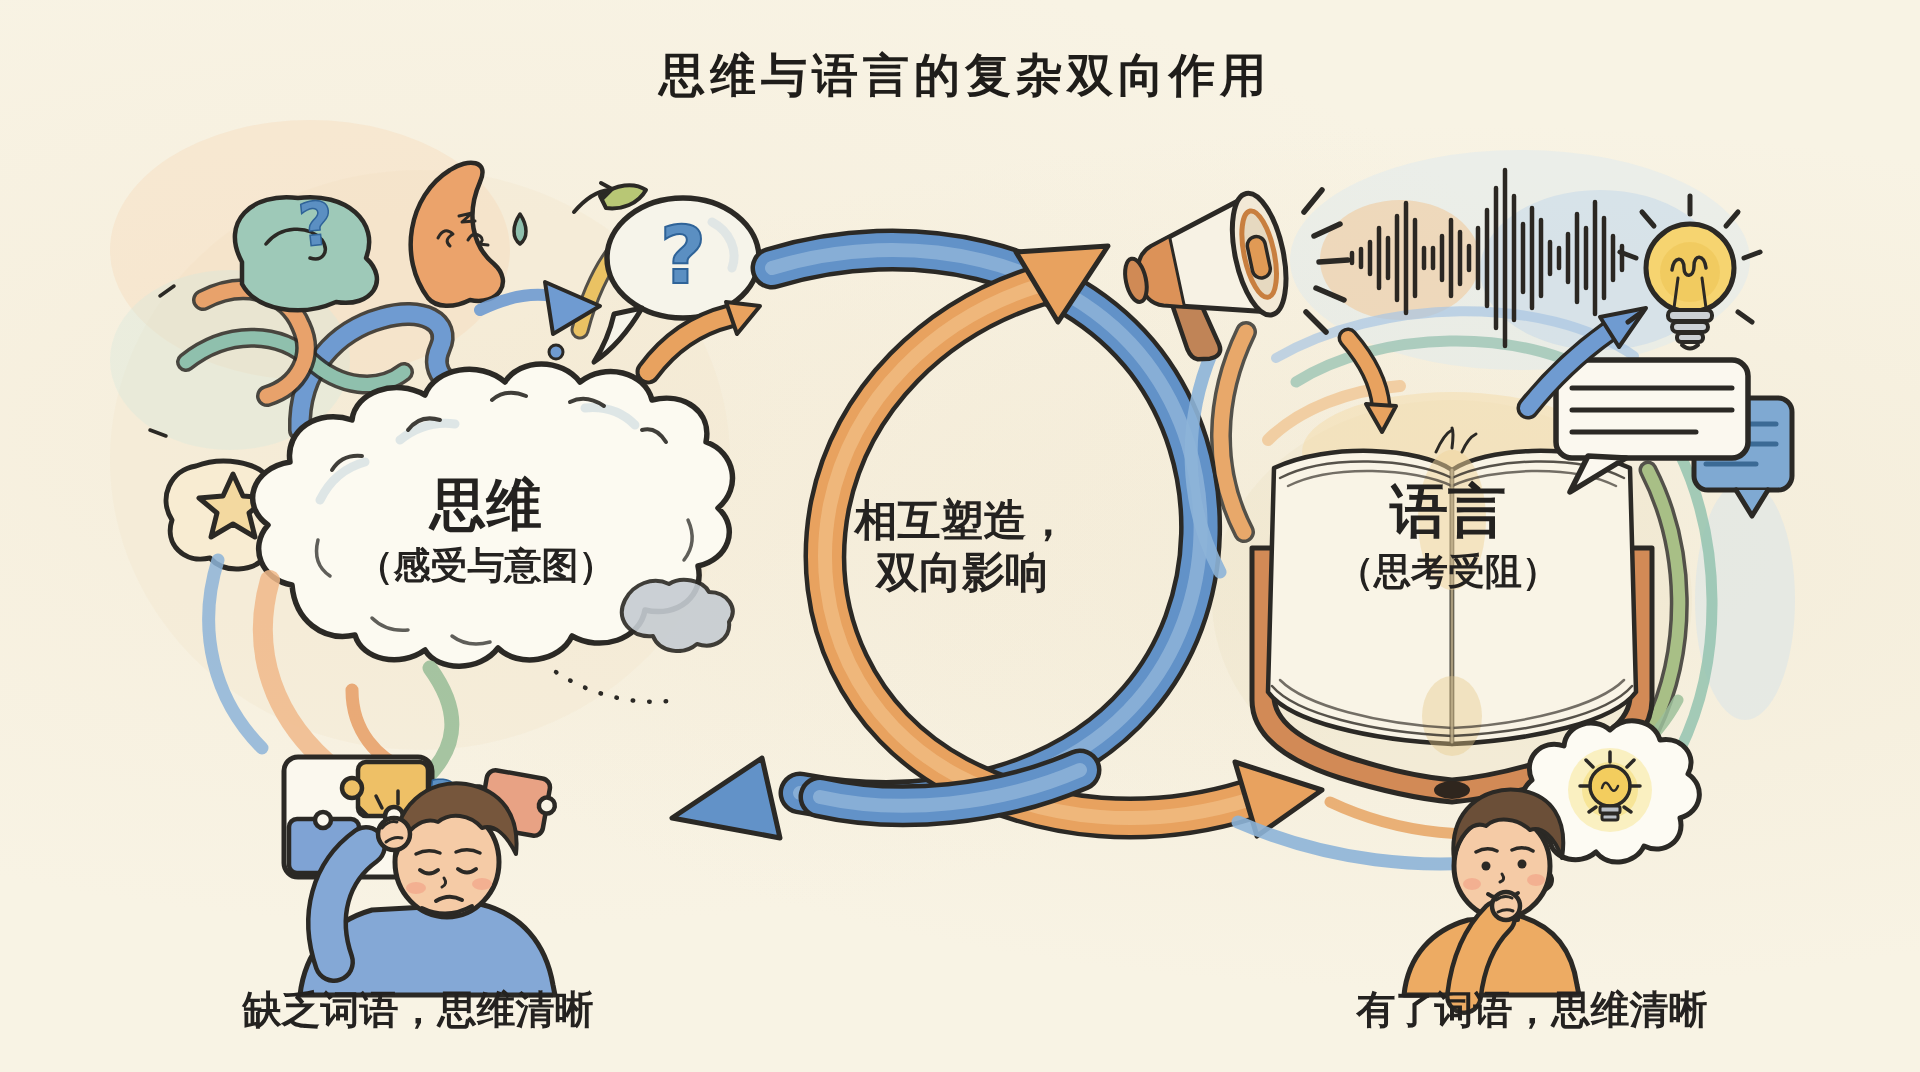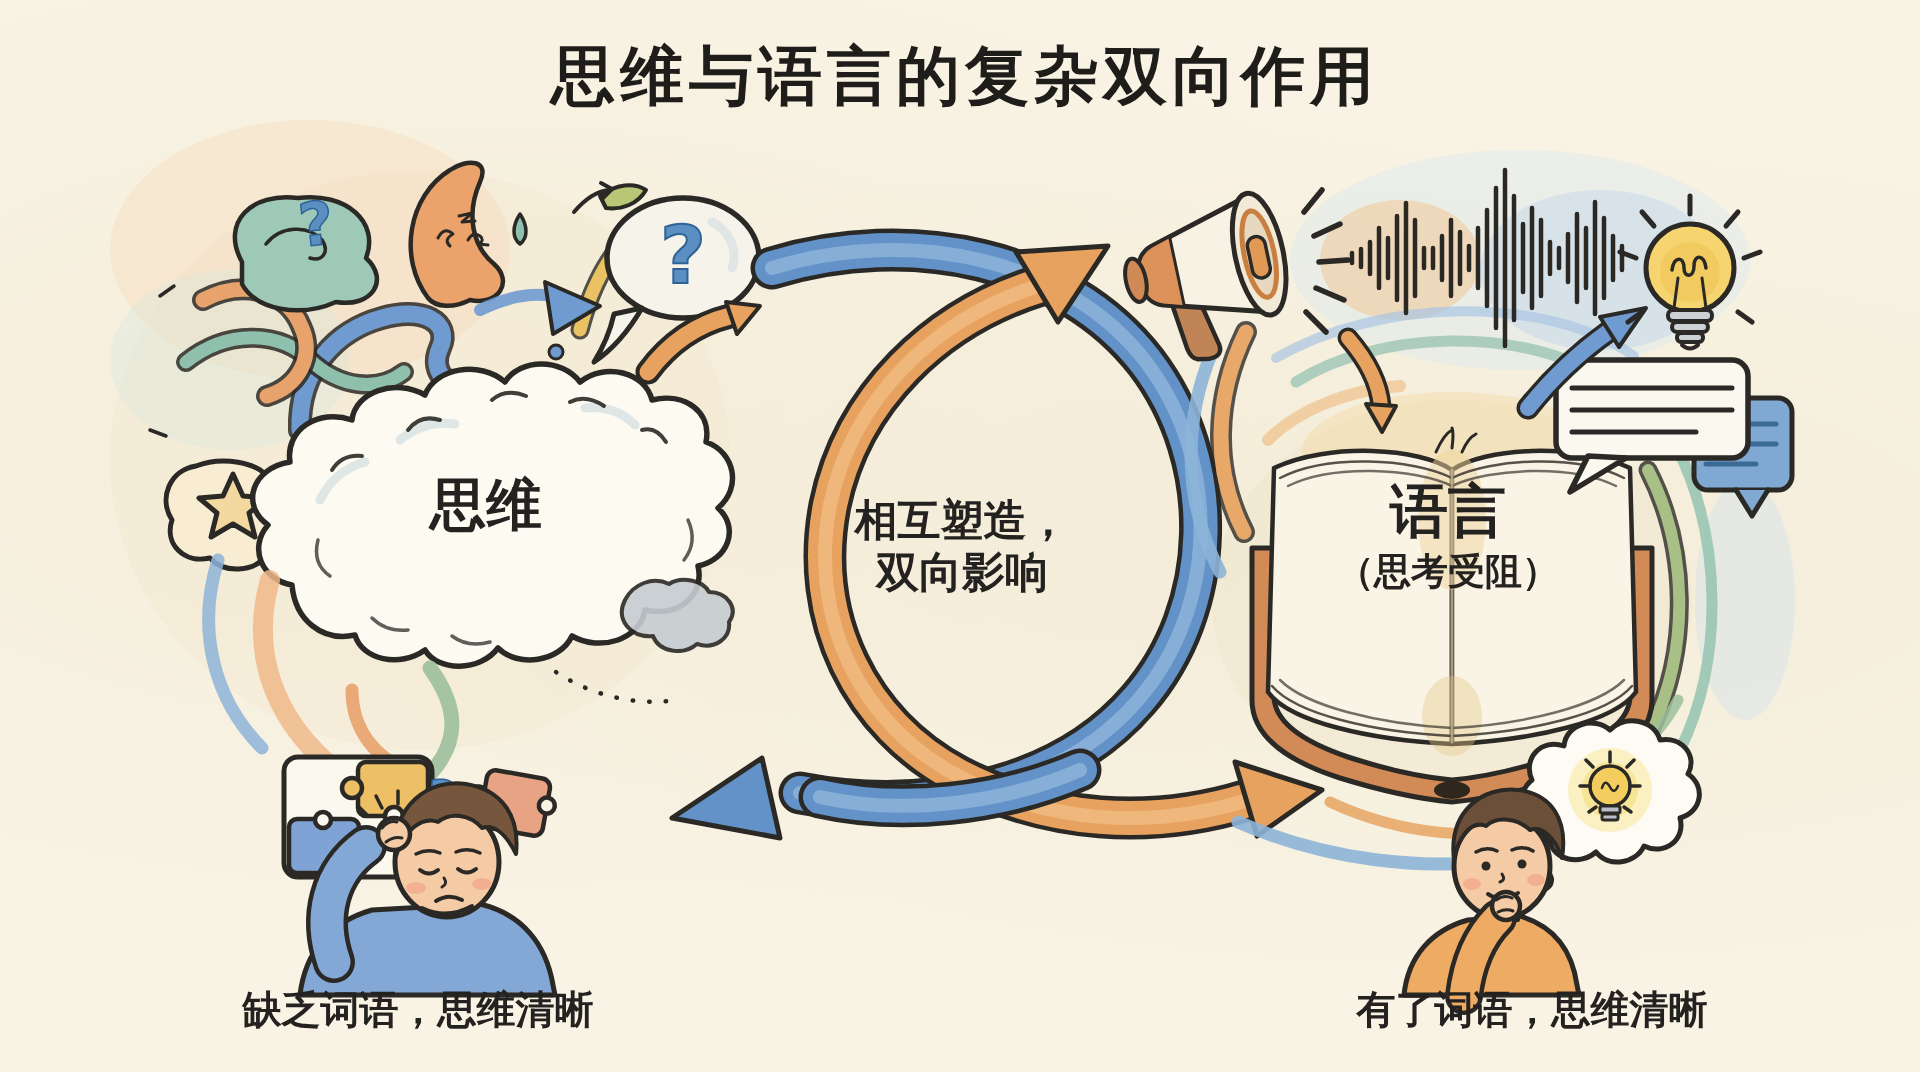--- a/index.html
+++ b/index.html
@@ -3,21 +3,21 @@
 <meta charset="utf-8">
 <style>
   html,body{margin:0;padding:0;background:#f8f3e4;}
   .canvas{position:relative;width:1920px;height:1072px;background:
     radial-gradient(ellipse at 25% 40%, rgba(241,228,203,.35) 0%, rgba(241,228,203,0) 55%),
     radial-gradient(ellipse at 76% 52%, rgba(236,224,196,.35) 0%, rgba(236,224,196,0) 55%),
     #f8f3e4; overflow:hidden; font-family:"DejaVu Sans",sans-serif;}
   svg.illu{position:absolute;left:0;top:0;}
   .t{position:absolute;transform:translate(-50%,-50%);color:#242220;white-space:nowrap;
      font-family:"DejaVu Sans",sans-serif;}
-  .title{font-size:64px;font-weight:700;letter-spacing:5px;color:#1f1d1a;text-align:center;}
+  .title{font-size:46px;font-weight:700;letter-spacing:5px;color:#1f1d1a;text-align:center;}
   .node{font-size:56px;font-weight:700;}
   .node-sub{font-size:37px;font-weight:600;}
   .lang{font-size:58px;font-weight:700;}
   .mid{font-size:43px;font-weight:600;}
   .cap{font-size:39px;font-weight:600;}
   .qm{font-family:"DejaVu Sans",sans-serif;font-weight:700;}
 </style>
 </head>
 <body>
 
@@ -302,20 +302,21 @@
     <path d="M 1464 996 C 1468 962 1480 936 1498 918" stroke="#edab63" stroke-width="29" fill="none"></path>
     <circle cx="1506" cy="906" r="14" fill="#f5cba6" stroke="#2b2925" stroke-width="4.5"></circle>
     <path d="M 1496 900 q 8 -6 16 -2 M 1498 912 q 8 -4 15 -1" stroke="#2b2925" stroke-width="3" fill="none"></path>
   </g>
 
 </svg>
 
 <div class="t title" style="left:965px;top:76px;">思维与语言的复杂双向作用</div>
 
 <div class="t node" style="left:486px;top:506px;">思维</div>
+<div class="t node-sub" style="left:486px;top:566px;">（感受与意图）</div>
 
 <div class="t mid" style="left:962px;top:521px;">相互塑造，</div>
 <div class="t mid" style="left:962px;top:573px;">双向影响</div>
 
 <div class="t lang" style="left:1448px;top:512px;">语言</div>
 <div class="t node-sub" style="left:1448px;top:572px;">（思考受阻）</div>
 
 <div class="t cap" style="left:418px;top:1010px;">缺乏词语，思维清晰</div>
 <div class="t cap" style="left:1532px;top:1010px;">有了词语，思维清晰</div>
 

